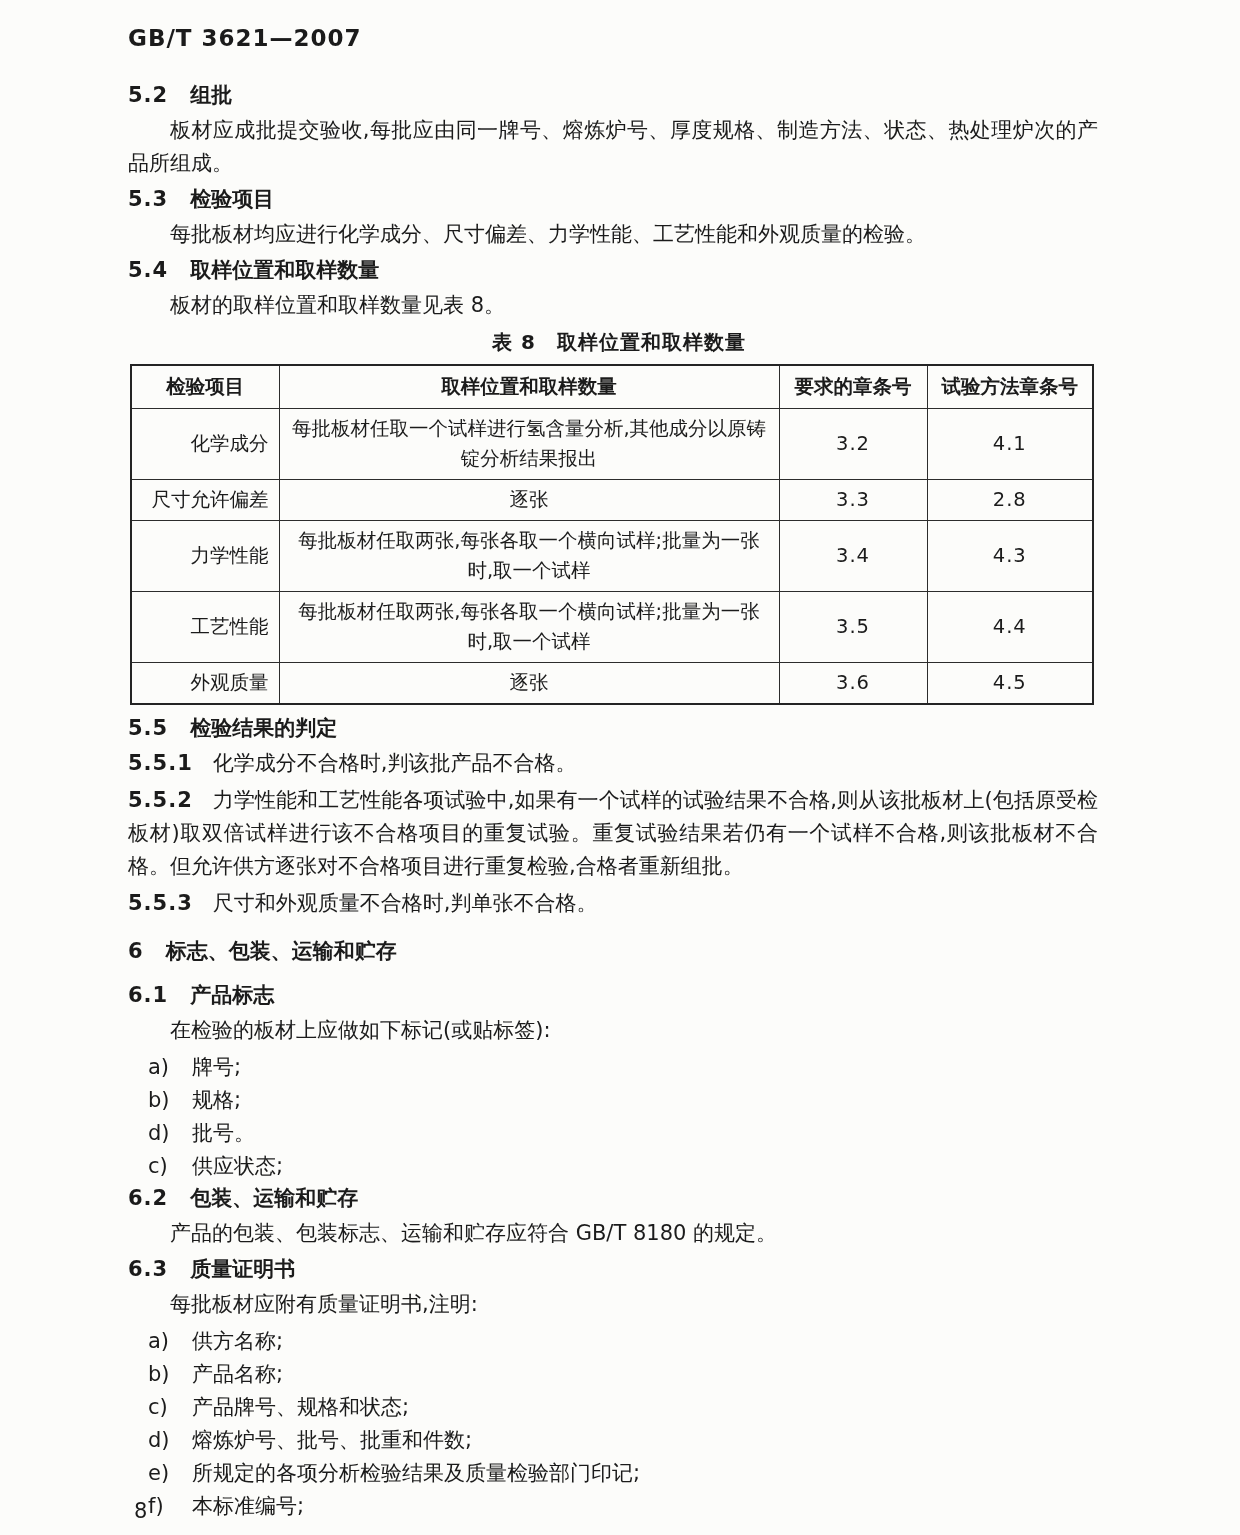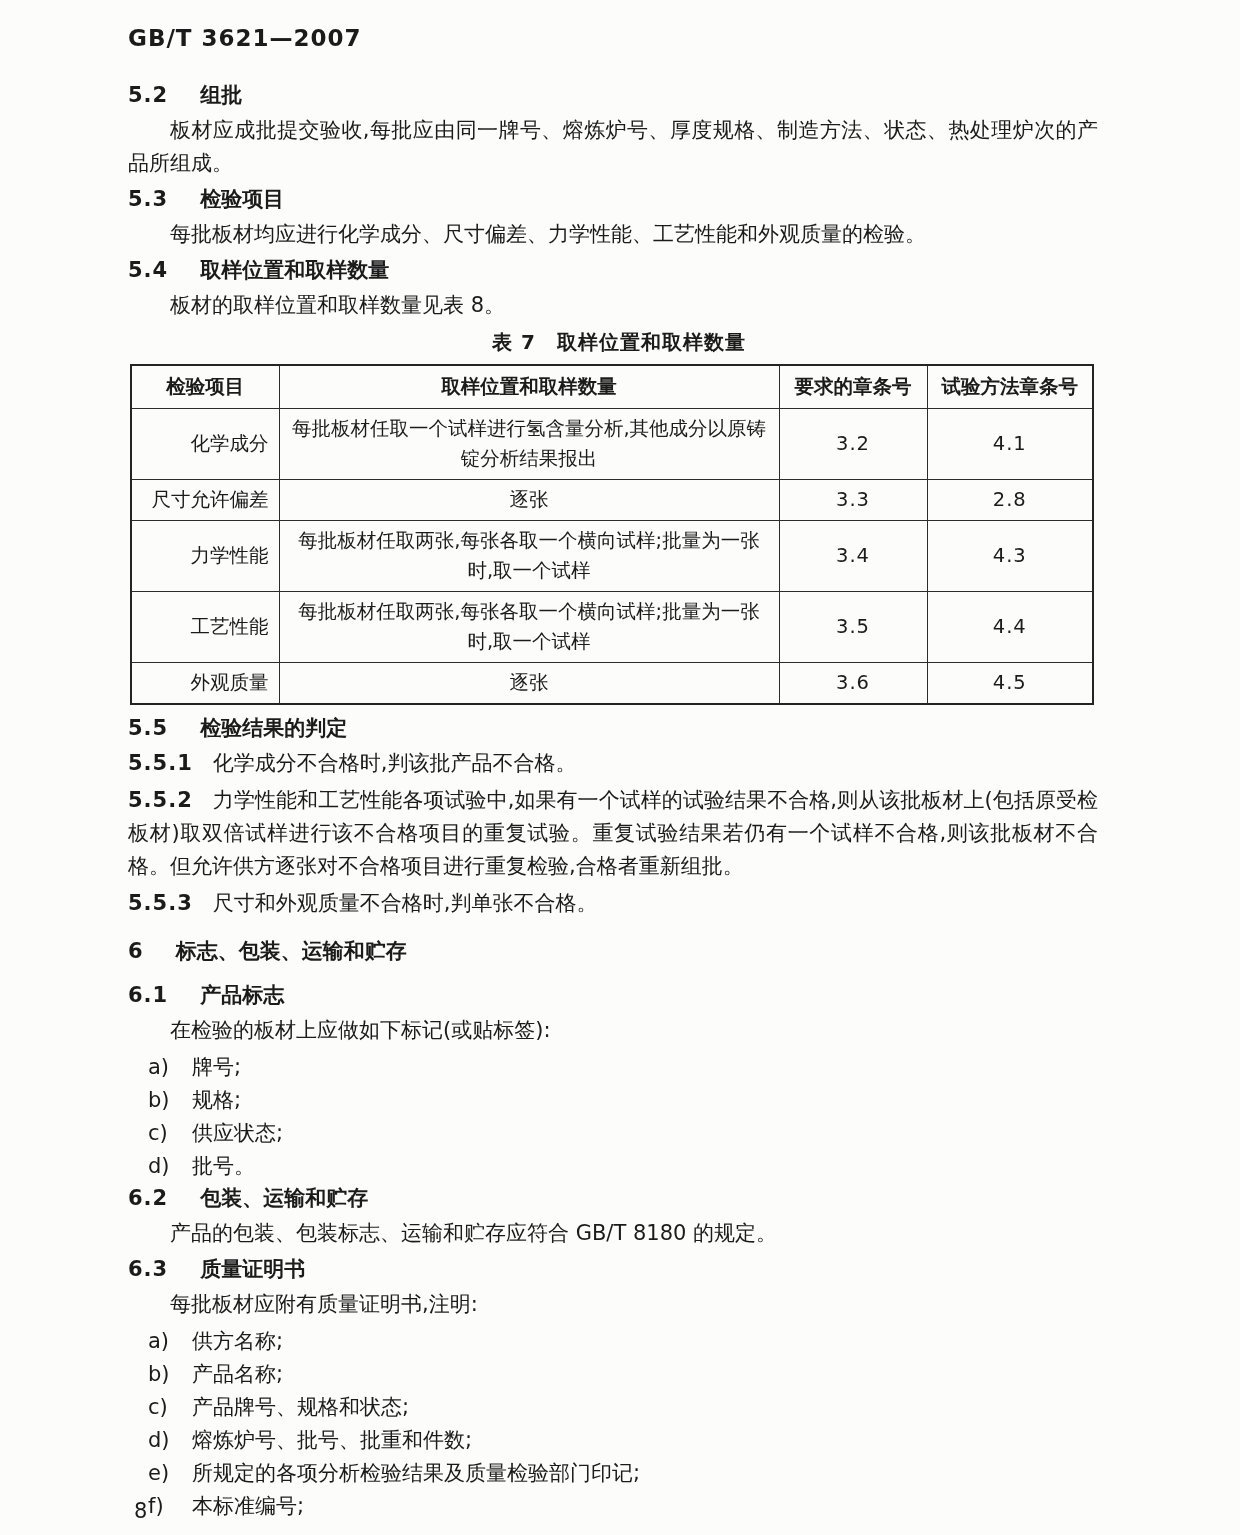--- a/index.html
+++ b/index.html
@@ -18,21 +18,21 @@
     padding:24px 130px 0 128px;
     overflow:hidden;
   }
   .doc-code{
     font-size:23px;font-weight:bold;letter-spacing:1px;
     margin:0 0 28px 0;line-height:28px;
   }
   .clause-h{
     font-size:21px;font-weight:bold;line-height:30px;margin:0 0 4px 0;
   }
-  .clause-h .num{margin-right:32px;letter-spacing:1px;text-align:right;}
+  .clause-h .num{margin-right:22px;letter-spacing:1px;text-align:right;}
   .chapter-h{margin-top:16px;margin-bottom:14px;}
   p.body{
     font-size:21px;line-height:33px;margin:0 12px 4px 0;
     text-align:justify;
   }
   p.indent{text-indent:2em;}
   p.clause-p .num{font-weight:bold;margin-right:20px;letter-spacing:1px;}
   .caption{
     font-size:20px;font-weight:bold;text-align:center;
     line-height:28px;margin:6px 0 8px 0;letter-spacing:1px;
@@ -78,21 +78,21 @@
   <div class="clause-h">
     <span class="num">5.3</span><span>检验项目</span>
   </div>
   <p class="body indent">每批板材均应进行化学成分、尺寸偏差、力学性能、工艺性能和外观质量的检验。</p>
 
   <div class="clause-h">
     <span class="num">5.4</span><span>取样位置和取样数量</span>
   </div>
   <p class="body indent">板材的取样位置和取样数量见表 8。</p>
 
-  <div class="caption">表 7　取样位置和取样数量</div>
+  <div class="caption">表 8　取样位置和取样数量</div>
 
   <table class="t8">
     <colgroup>
       <col style="width:148px">
         <col style="width:500px">
         <col style="width:148px">
         <col style="width:166px">
     </colgroup>
     <thead>
       <tr>
@@ -159,25 +159,25 @@
   </div>
   <p class="body indent">在检验的板材上应做如下标记(或贴标签):</p>
 
   <div class="li">
     <span class="letter">a)</span><span>牌号;</span>
   </div>
   <div class="li">
     <span class="letter">b)</span><span>规格;</span>
   </div>
   <div class="li">
+    <span class="letter">d)</span><span>批号。</span>
+  </div>
+  <div class="li">
     <span class="letter">c)</span><span>供应状态;</span>
   </div>
-  <div class="li">
-    <span class="letter">d)</span><span>批号。</span>
-  </div>
 
   <div class="clause-h">
     <span class="num">6.2</span><span>包装、运输和贮存</span>
   </div>
   <p class="body indent">产品的包装、包装标志、运输和贮存应符合 GB/T 8180 的规定。</p>
 
   <div class="clause-h">
     <span class="num">6.3</span><span>质量证明书</span>
   </div>
   <p class="body indent">每批板材应附有质量证明书,注明:</p>

